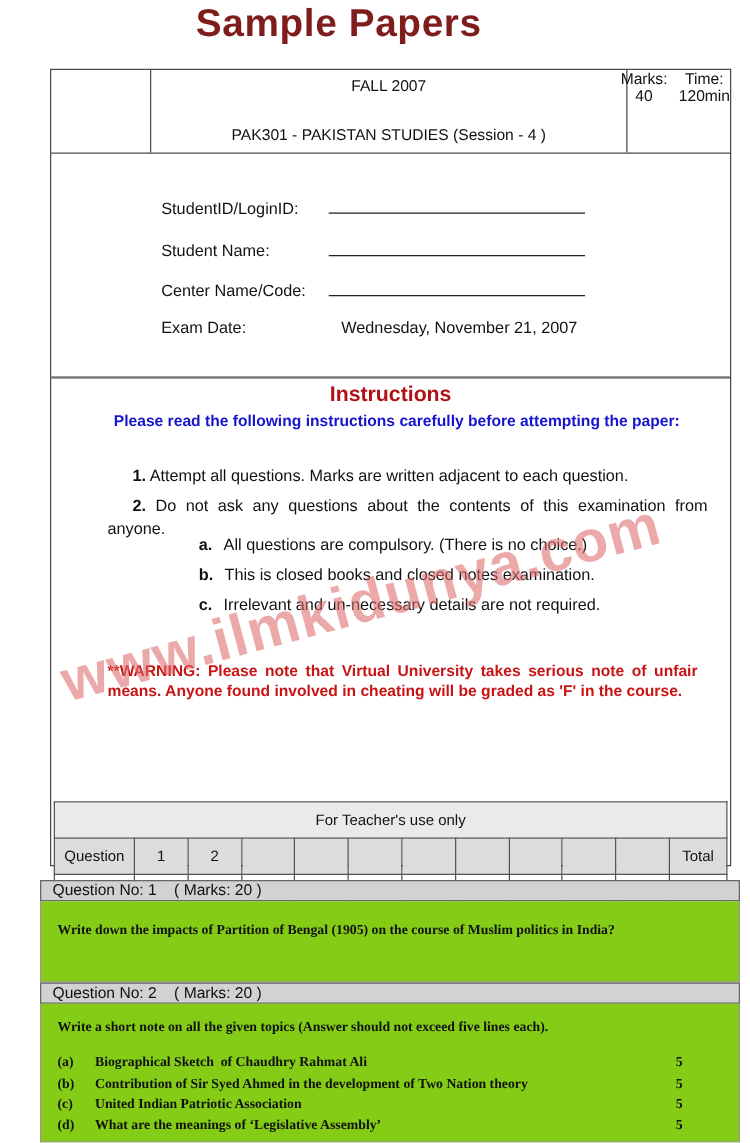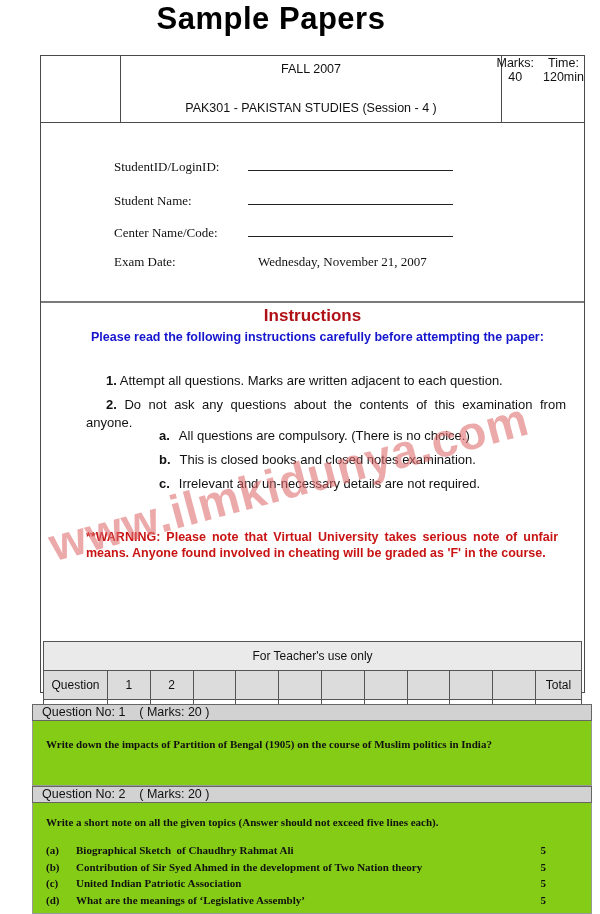--- a/index.html
+++ b/index.html
@@ -10,21 +10,21 @@
     font-family: "Liberation Sans", sans-serif;
     color: #111;
     overflow: hidden;
   }
   .pre { white-space: pre-wrap; }
 
   
   .page-title {
     position: absolute; top: 1px; left: 0; width: 542px;
     text-align: center;
-    font-size: 31px; font-weight: bold; color: #000000;
+    font-size: 31px; font-weight: bold; color: #7f1d1d;
     letter-spacing: 0.5px;
   }
 
   
   .paper-box {
     position: absolute; left: 40px; top: 55px;
     width: 545px; height: 638px;
     border: 1px solid #4a4a4a;
     background: #fff;
   }
@@ -39,21 +39,21 @@
   }
   .hdr-center .l1 { font-weight: bold; font-size: 13px; }
   .hdr-center .l2, .hdr-center .l3 { font-size: 12.5px; }
   .hdr-right {
     width: 82px; display: flex; flex-direction: row;
     justify-content: flex-end; gap: 9px; padding-bottom: 8px;
     text-align: center; font-size: 12.5px;
   }
 
   
-  .field-row { position: absolute; left: 73px; font-size: 13px; white-space: nowrap; font-family: Liberation Serif, serif; }
+  .field-row { position: absolute; left: 88px; font-size: 13px; white-space: nowrap; }
   .field-label { display: inline-block; width: 134px; }
   .fill-line { display: inline-block; width: 205px; height: 13px; border-bottom: 1.4px solid #222; }
   .field-value { margin-left: 10px; }
 
   .divider { position: absolute; left: 0; right: 0; top: 245px; border-top: 2px solid #7a7a7a; }
 
   
   .ins-heading {
     position: absolute; top: 250px; left: 0; width: 100%;
     text-align: center; font-size: 17px; font-weight: bold; color: #b01116;

